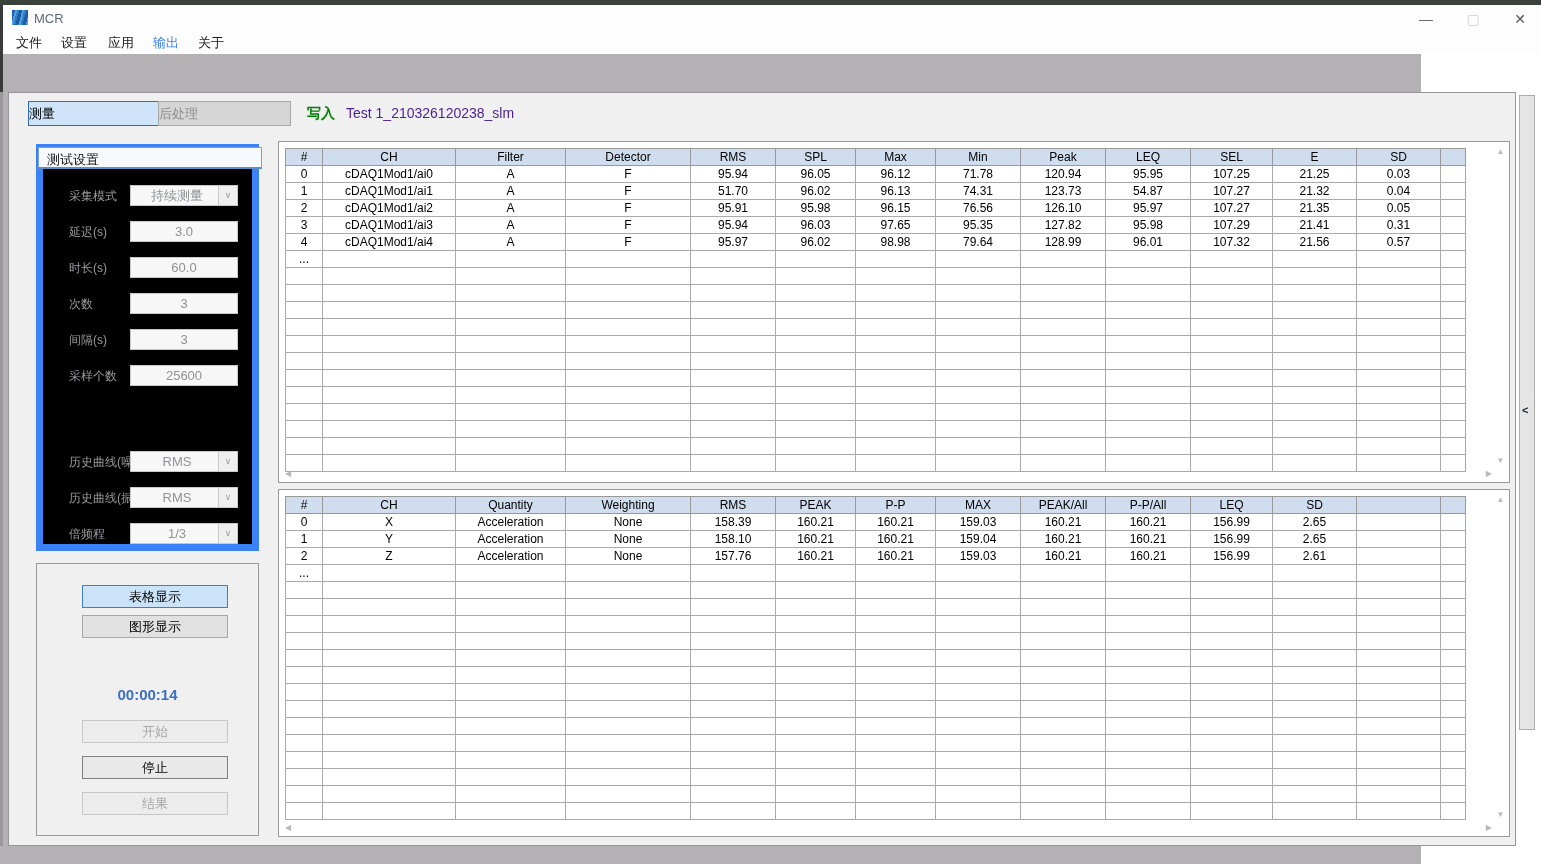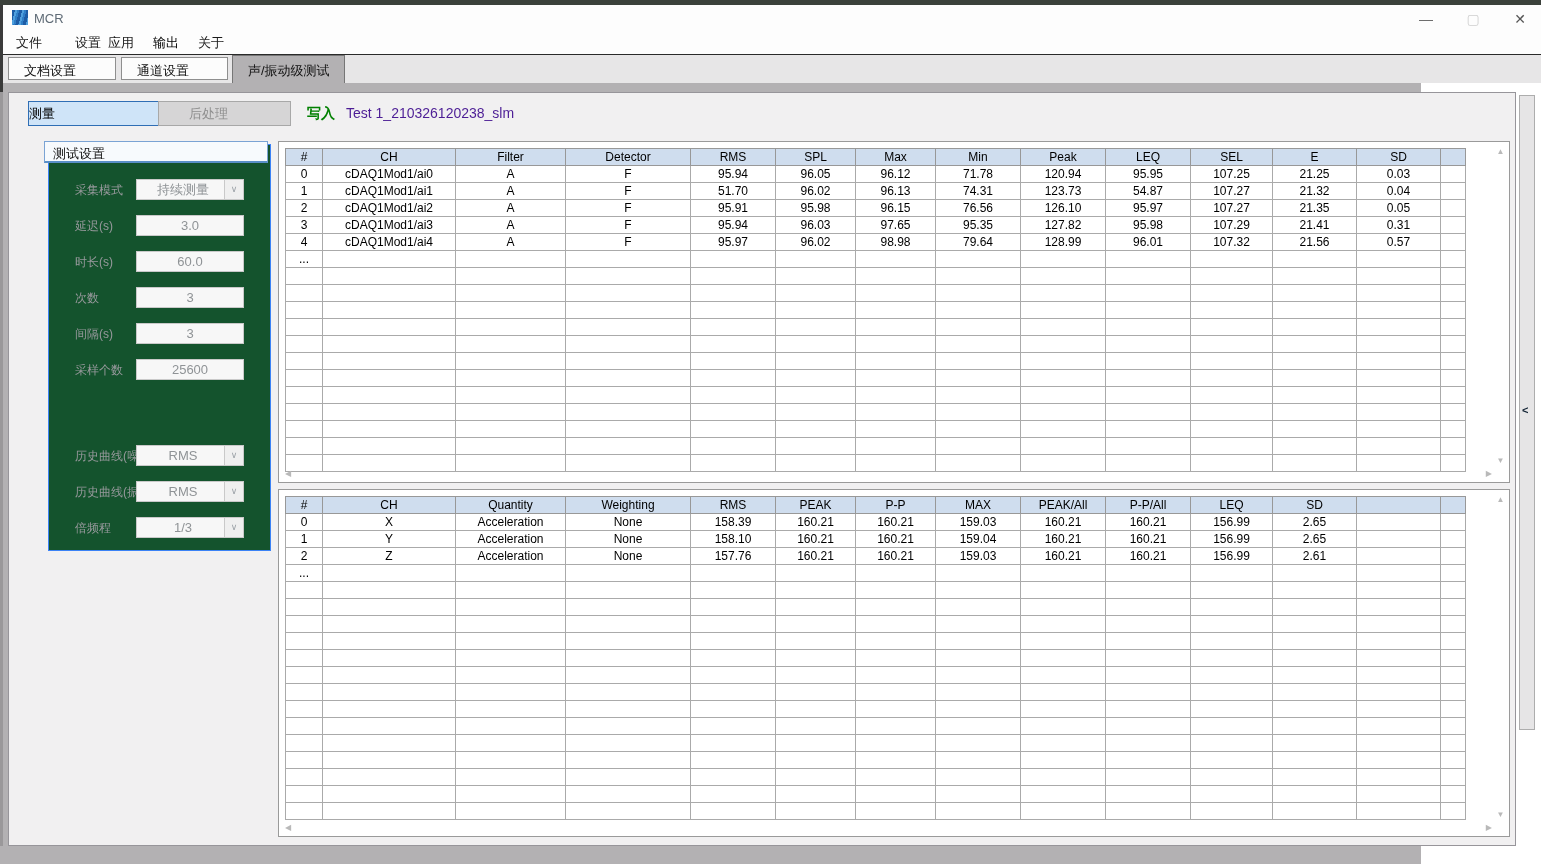--- a/index.html
+++ b/index.html
@@ -14,35 +14,35 @@
   #titlebar{left:3px;top:5px;width:1538px;height:27px;background:#fdfdfd;}
   #app-logo{left:9px;top:5px;width:16px;height:15px;background:repeating-linear-gradient(105deg,#1d5ca6 0 3px,#4f9fdd 3px 5px,#2f7ec7 5px 7px);}
   #app-title{left:31px;top:6px;font-size:13px;color:#5f6b76;}
   .wbtn{top:4px;width:30px;height:20px;text-align:center;font-size:14px;color:#6d6d6d;line-height:20px;cursor:default;}
   #btn-min{left:1408px;}
   #btn-max{left:1455px;color:#cfcfcf;}
   #btn-close{left:1502px;color:#555;}
   
   #menubar{left:3px;top:32px;width:1538px;height:22px;background:#fdfdfd;}
   .menu-item{top:2px;font-size:13px;color:#1a1a1a;}
-  .menu-item.disabled{color:#000000;}
+  .menu-item.disabled{color:#3b82f6;}
   
   #tabstrip{left:3px;top:54px;width:1538px;height:28px;background:#e7e6e7;border-top:1px solid #2a2a2a;}
   .tab{top:2px;height:23px;background:#fcfcfc;border:1px solid #8f8f8f;font-size:13px;color:#111;padding:4px 0 0 15px;box-sizing:border-box;}
   .tab.active{top:0;height:28px;background:#b3b1b3;border:1px solid #767676;border-bottom:none;padding-top:6px;}
   
   #page{left:8px;top:92px;width:1508px;height:754px;background:#f1f0f1;border:1px solid #97959a;box-sizing:border-box;}
   
   .pill-btn{height:25px;box-sizing:border-box;text-align:left;font-size:13px;line-height:23px;}
   #btn-measure{left:19px;top:8px;width:131px;background:#cfe4f8;border:1px solid #2f6eb5;color:#000;}
-  #btn-post{left:149px;top:8px;width:133px;background:#d6d5d6;border:1px solid #a8a8a8;color:#8e8e8e;padding-left:30px;}
+  #btn-post{left:149px;top:8px;width:133px;background:#d6d5d6;border:1px solid #a8a8a8;color:#8e8e8e;}
   #write-label{left:298px;top:12px;color:#008000;font-weight:bold;font-size:14px;}
   #file-label{left:337px;top:12px;color:#4c1d95;font-weight:normal;font-size:14px;}
   
-  #settings-box{left:39px;top:51px;width:223px;height:407px;border:1px solid #3b82f6;background:#14532d;box-sizing:border-box;}
+  #settings-box{left:27px;top:51px;width:223px;height:407px;border:7px solid #3b82f6;background:#000000;box-sizing:border-box;}
   #settings-header{left:-5px;top:-4px;width:224px;height:22px;background:#f7fafd;border:1px solid #7aa3d4;border-bottom:2px solid #5a8fc8;box-sizing:border-box;font-size:13px;color:#111;padding:3px 0 0 8px;}
   .field-row{left:0;width:221px;height:22px;}
   .field-label{position:absolute;left:26px;top:3px;font-size:12px;color:#97999c;white-space:nowrap;}
   .field-ctrl{position:absolute;left:87px;top:0;width:108px;height:21px;background:#f7f7f7;border:1px solid #c9c9c9;box-sizing:border-box;color:#8f9396;font-size:13px;text-align:center;line-height:19px;}
   .field-ctrl .chev{position:absolute;right:0;top:0;width:18px;height:19px;border-left:1px solid #c9c9c9;background:#efefef;color:#9aa0a6;font-size:9px;line-height:19px;text-align:center;}
   .field-ctrl.has-chev{padding-right:14px;}
   
   #action-box{left:27px;top:470px;width:223px;height:273px;border:1px solid #999;background:#f1f0f1;box-sizing:border-box;}
   .act-btn{left:45px;width:146px;height:23px;box-sizing:border-box;text-align:center;font-size:13px;line-height:21px;}
   #btn-table-display{top:21px;background:#cbe3f8;border:1px solid #3f7fc1;color:#000;}
@@ -76,31 +76,26 @@
   <div class="abs" id="titlebar">
     <div class="abs" id="app-logo"></div>
     <div class="abs" id="app-title">MCR</div>
     <div class="abs wbtn" id="btn-min">—</div>
     <div class="abs wbtn" id="btn-max">▢</div>
     <div class="abs wbtn" id="btn-close">✕</div>
   </div>
 
   <div class="abs" id="menubar">
     <div class="abs menu-item" style="left:13px;">文件</div>
-    <div class="abs menu-item" style="left:72px;font-family:Liberation Serif, serif;">设置</div>
+    <div class="abs menu-item" style="left:58px;font-family:Liberation Serif, serif;">设置</div>
     <div class="abs menu-item" style="left:105px;">应用</div>
     <div class="abs menu-item disabled" style="left:150px;">输出</div>
     <div class="abs menu-item" style="left:195px;">关于</div>
   </div>
 
-  <div class="abs" id="tabstrip">
-    <div class="abs tab" style="left:5px;width:108px;">文档设置</div>
-    <div class="abs tab" style="left:118px;width:107px;">通道设置</div>
-    <div class="abs tab active" style="left:229px;width:113px;">声/振动级测试</div>
-  </div>
 
   <div class="abs" id="page">
 
     <div class="abs pill-btn" id="btn-measure">测量</div>
     <div class="abs pill-btn" id="btn-post">后处理</div>
     <div class="abs" id="write-label">写入</div>
     <div class="abs" id="file-label">Test 1_210326120238_slm</div>
 
     <div class="abs" id="settings-box">
       <div class="abs" id="settings-header">测试设置</div>
@@ -136,20 +131,28 @@
       <div class="abs field-row" style="top:336px;">
         <span class="field-label">历史曲线(振动)</span>
         <span class="field-ctrl has-chev"><span>RMS</span><span class="chev">∨</span></span>
       </div>
       <div class="abs field-row" style="top:372px;">
         <span class="field-label">倍频程</span>
         <span class="field-ctrl has-chev"><span>1/3</span><span class="chev">∨</span></span>
       </div>
     </div>
 
+    <div class="abs" id="action-box">
+      <div class="abs act-btn" id="btn-table-display">表格显示</div>
+      <div class="abs act-btn" id="btn-graph-display">图形显示</div>
+      <div class="abs" id="timer">00:00:14</div>
+      <div class="abs act-btn" id="btn-start">开始</div>
+      <div class="abs act-btn" id="btn-stop">停止</div>
+      <div class="abs act-btn" id="btn-result">结果</div>
+    </div>
 
     <div class="abs tbl-panel" id="panel-sound">
       <table class="data">
           <colgroup>
             <col style="width: 37px;">
             <col style="width: 133px;">
             <col style="width: 110px;">
             <col style="width: 125px;">
             <col style="width: 85px;">
             <col style="width: 80px;">

